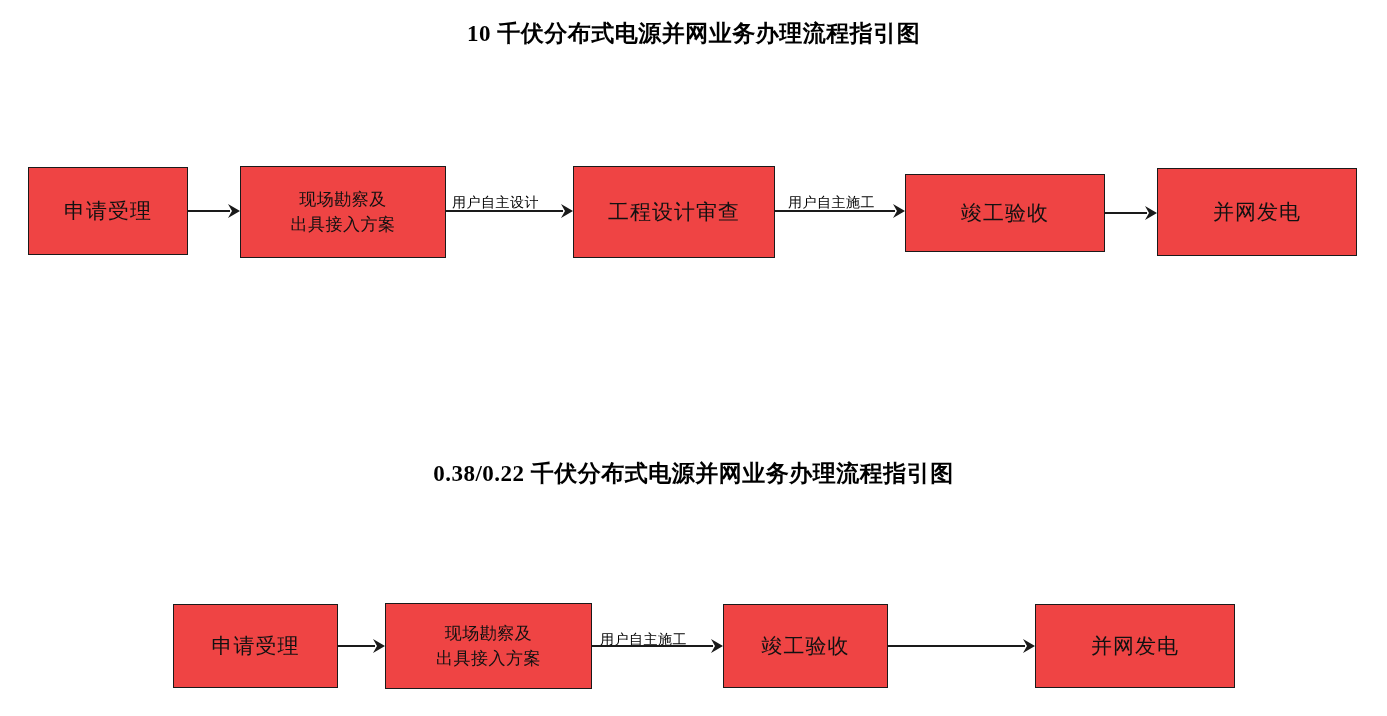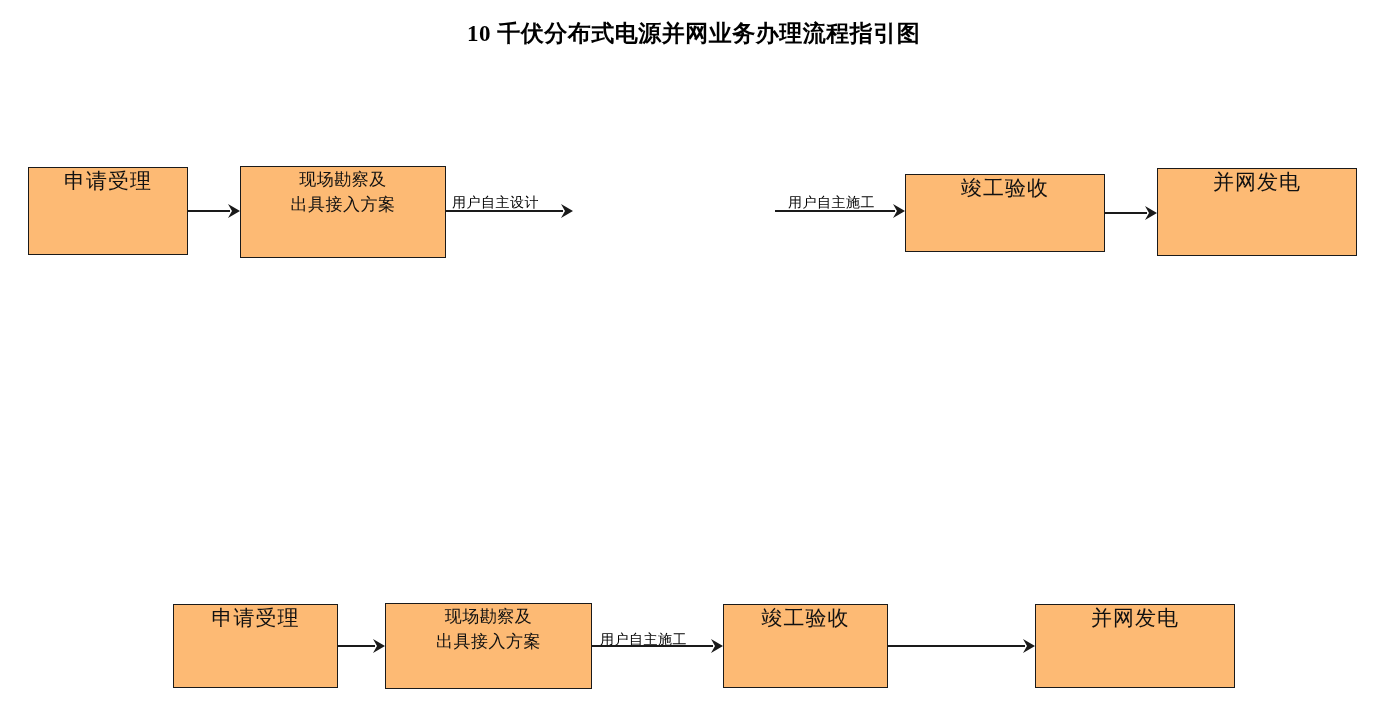--- a/index.html
+++ b/index.html
@@ -41,23 +41,23 @@
     white-space: nowrap;
   }
   #title-1 { top: 20px; }
   #title-2 { top: 460px; }
 
   
   .flow-box {
     position: absolute;
     box-sizing: border-box;
     border: 1.6px solid #1a1a1a;
-    background: #fdba74;
+    background: #ef4444;
     display: flex;
-    align-items: flex-start;
+    align-items: center;
     justify-content: center;
     text-align: center;
   }
   .flow-box .box-label {
     font-family: "Liberation Serif", "DejaVu Serif", serif;
     font-size: 21px;
     line-height: 27px;
     color: #111111;
     white-space: pre-line;
     letter-spacing: 1px;
@@ -117,20 +117,23 @@
 
   <div class="edge-label" style="left:452px; top:172px;">用户自主设计</div>
 
   <div class="connector" style="left:446px; top:201px; width:127px;">
     <svg width="127" height="20" viewBox="0 0 127 20">
       <line x1="0" y1="10" x2="117" y2="10" stroke="#1a1a1a" stroke-width="2"></line>
       <path d="M115,3 L127,10 L115,17 L119,10 Z" fill="#1a1a1a"></path>
     </svg>
   </div>
 
+  <div class="flow-box" style="left:573px; top:166px; width:202px; height:92px;">
+    <span class="box-label">工程设计审查</span>
+  </div>
 
   <div class="edge-label" style="left:788px; top:172px;">用户自主施工</div>
 
   <div class="connector" style="left:775px; top:201px; width:130px;">
     <svg width="130" height="20" viewBox="0 0 130 20">
       <line x1="0" y1="10" x2="120" y2="10" stroke="#1a1a1a" stroke-width="2"></line>
       <path d="M118,3 L130,10 L118,17 L122,10 Z" fill="#1a1a1a"></path>
     </svg>
   </div>
 
@@ -142,20 +145,21 @@
     <svg width="52" height="20" viewBox="0 0 52 20">
       <line x1="0" y1="10" x2="42" y2="10" stroke="#1a1a1a" stroke-width="2"></line>
       <path d="M40,3 L52,10 L40,17 L44,10 Z" fill="#1a1a1a"></path>
     </svg>
   </div>
 
   <div class="flow-box" style="left:1157px; top:168px; width:200px; height:88px;">
     <span class="box-label">并网发电</span>
   </div>
 
+  <div id="title-2" class="chart-title">0.38/0.22 千伏分布式电源并网业务办理流程指引图</div>
 
   <div class="flow-box" style="left:173px; top:604px; width:165px; height:84px;">
     <span class="box-label">申请受理</span>
   </div>
 
   <div class="connector" style="left:338px; top:636px; width:47px;">
     <svg width="47" height="20" viewBox="0 0 47 20">
       <line x1="0" y1="10" x2="37" y2="10" stroke="#1a1a1a" stroke-width="2"></line>
       <path d="M35,3 L47,10 L35,17 L39,10 Z" fill="#1a1a1a"></path>
     </svg>

